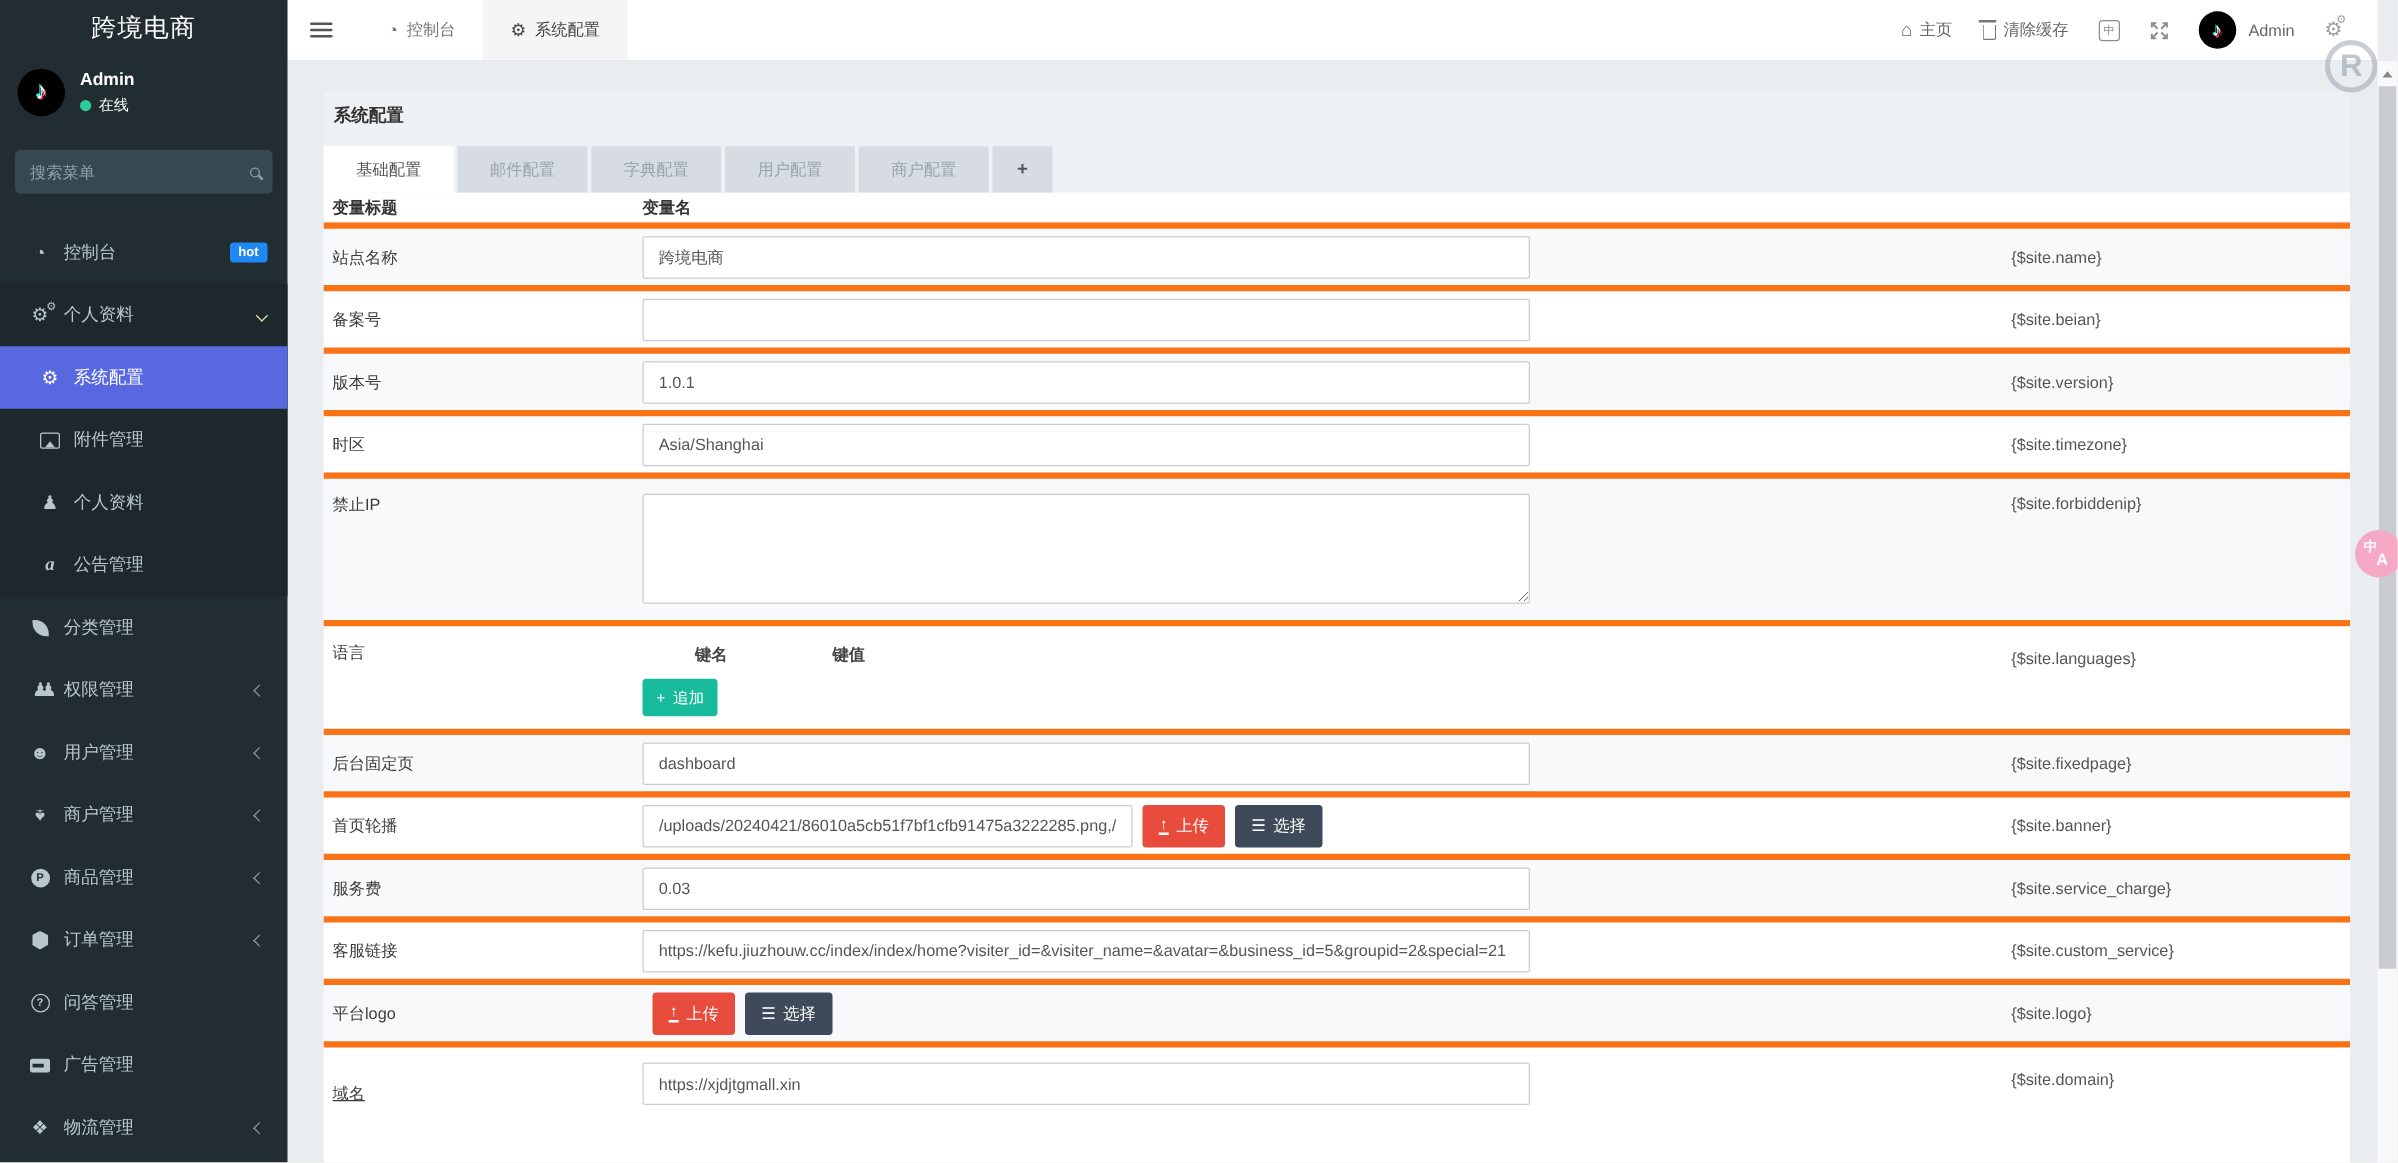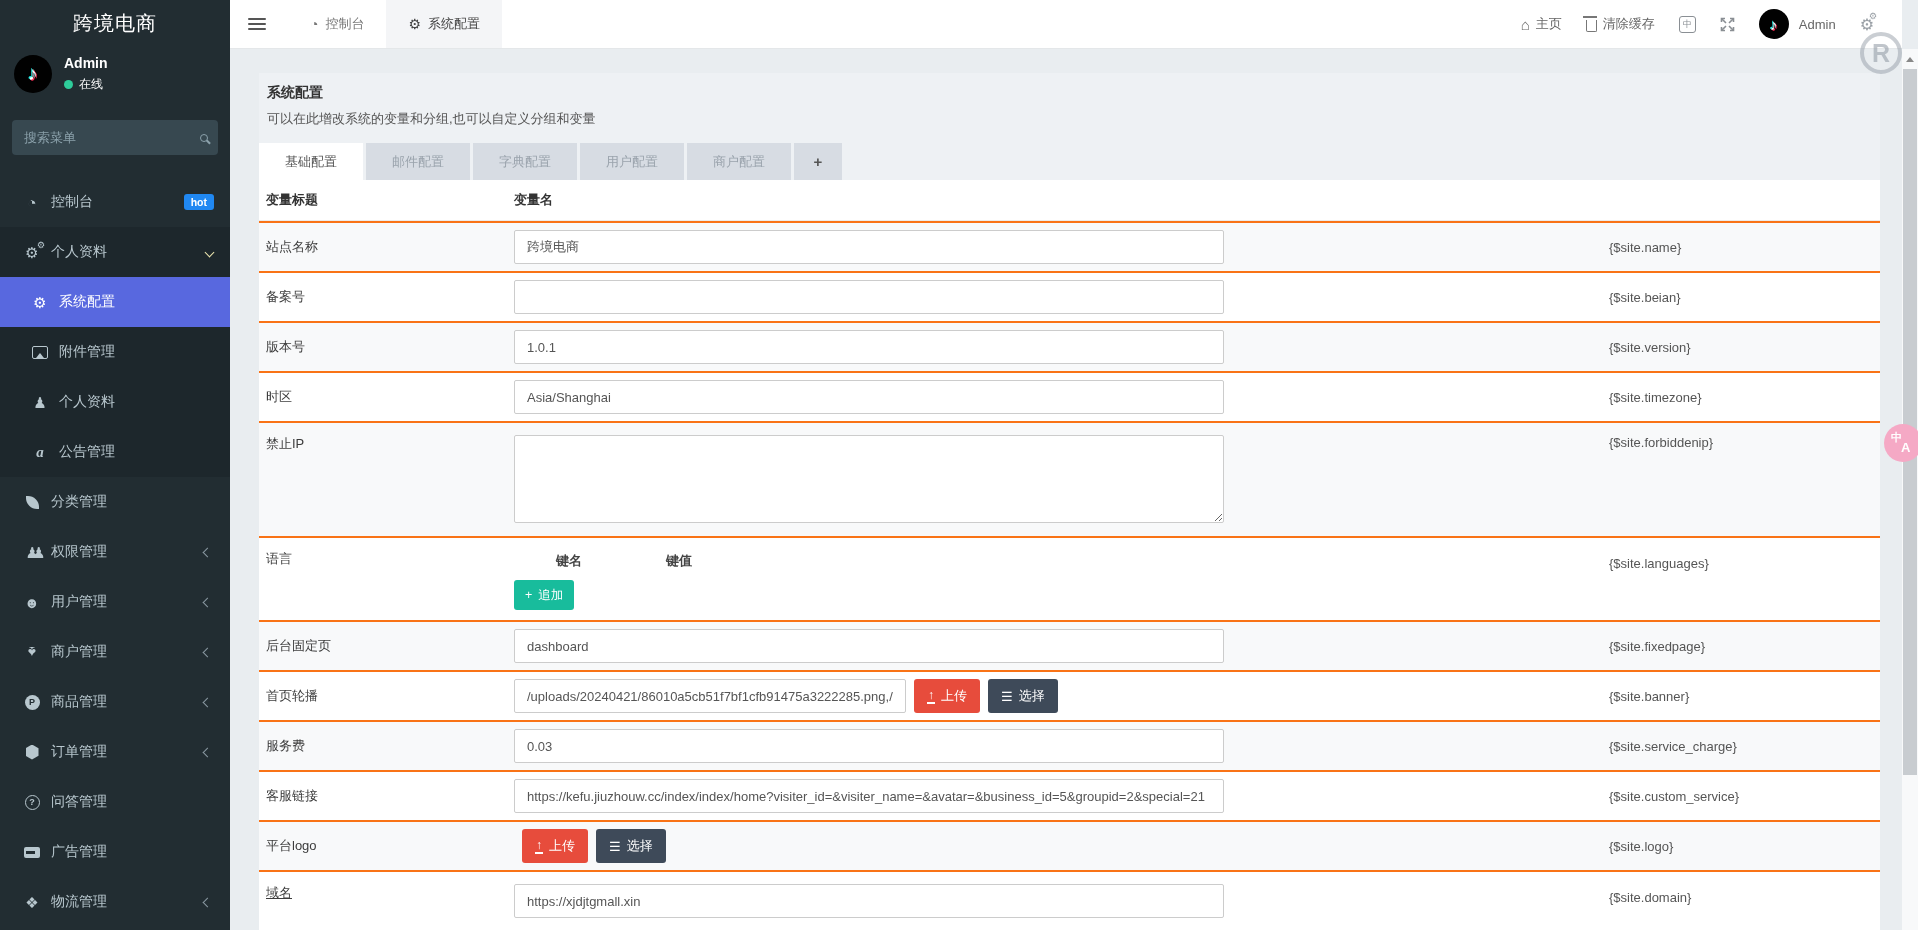--- a/index.html
+++ b/index.html
@@ -77,39 +77,39 @@
   .ph-text { padding:0 8px; }
   .ph-title { font-size:14px; font-weight:bold; color:#333; }
   .ph-desc { font-size:13px; color:#555; margin-top:8px; }
   .cfg-tabs { display:flex; gap:3px; margin-top:15px; }
   .ctab { height:37px; display:flex; align-items:center; padding:12px 26px; font-size:13px; color:#9aa3ac; background:#d7dce3; cursor:pointer; }
   .ctab-active { background:#fff; color:#555; }
   .ctab-plus { width:48px; justify-content:center; padding:0; font-size:15px; font-weight:bold; color:#555; }
   .panel-body { background:#fff; height:100%; }
 
   .cfg-header, .cfg-row { display:grid; grid-template-columns:248px 1095px 1fr; align-items:center; padding-left:7px; }
-  .cfg-header { height:41px; font-size:13px; font-weight:bold; color:#333; border-bottom:1px solid #ececec; }
-  .cfg-row { min-height:50px; border-top:2px solid #f97316; font-size:13px; color:#404040; }
+  .cfg-header { height:24px; font-size:13px; font-weight:bold; color:#333; border-bottom:1px solid #ececec; }
+  .cfg-row { min-height:50px; border-top:5px solid #f97316; font-size:13px; color:#404040; }
   .cfg-row:first-of-type { border-top:none; }
   .row-odd { background:#f8f9fa; }
   .row-tall { align-items:flex-start; padding-top:12px; padding-bottom:10px; }
   .varname { color:#555; }
   .cell-label { font-size:13px; color:#3c3c3c; }
   .inp { width:710px; height:34px; border:1px solid #ccc; border-radius:2px; padding:0 12px; font-size:13px; color:#555; font-family:inherit; background:#fff; outline:none; }
   .inp-short { width:392px; }
   .ta { width:710px; height:88px; border:1px solid #ccc; border-radius:2px; padding:6px 12px; font-size:13px; color:#555; font-family:inherit; resize:both; outline:none; }
   .btn { height:34px; display:inline-flex; align-items:center; gap:6px; padding:0 13px; border:none; border-radius:3px; color:#fff; font-size:13px; font-family:inherit; margin-left:8px; cursor:pointer; }
   .btn-red { background:#e74c3c; }
   .btn-dark { background:#3e4a59; }
   .btn-green { height:30px; background:#18bc9c; margin:10px 0 0; padding:0 11px; font-size:12.5px; }
   .up-arrow { display:inline-block; border-bottom:2px solid #fff; padding:0 1px 1px; font-size:12px; line-height:1; }
   .kv-head { display:flex; margin-top:2px; }
   .kv-head span { width:110px; font-weight:bold; color:#444; font-size:13px;text-align:center; }
   .row-clip { height:60px; overflow:hidden; align-items:flex-start; padding-top:4px; }
-  .row-clip .cell-label { margin-top:8px;text-decoration:underline; }
+  .row-clip .cell-label { margin-top:24px;text-decoration:underline; }
   .row-clip .inp { margin-top:8px; }
 </style>
 </head>
 <body>
 
 <div class="sidebar">
   <div class="side-title">跨境电商</div>
   <div class="user-panel">
     <div class="avatar">
         <span class="note">♪</span>
@@ -273,21 +273,20 @@
 </div>
 <div class="float-translate">
   <span class="zh">中</span>
   <span class="en">A</span>
 </div>
 
 <div class="panel">
   <div class="panel-heading">
     <div class="ph-text">
       <div class="ph-title">系统配置</div>
-      <div class="ph-desc">可以在此增改系统的变量和分组,也可以自定义分组和变量</div>
     </div>
     <div class="cfg-tabs">
       <div class="ctab ctab-active">基础配置</div>
       <div class="ctab">邮件配置</div>
       <div class="ctab">字典配置</div>
       <div class="ctab">用户配置</div>
       <div class="ctab">商户配置</div>
       <div class="ctab ctab-plus">+</div>
     </div>
   </div>

